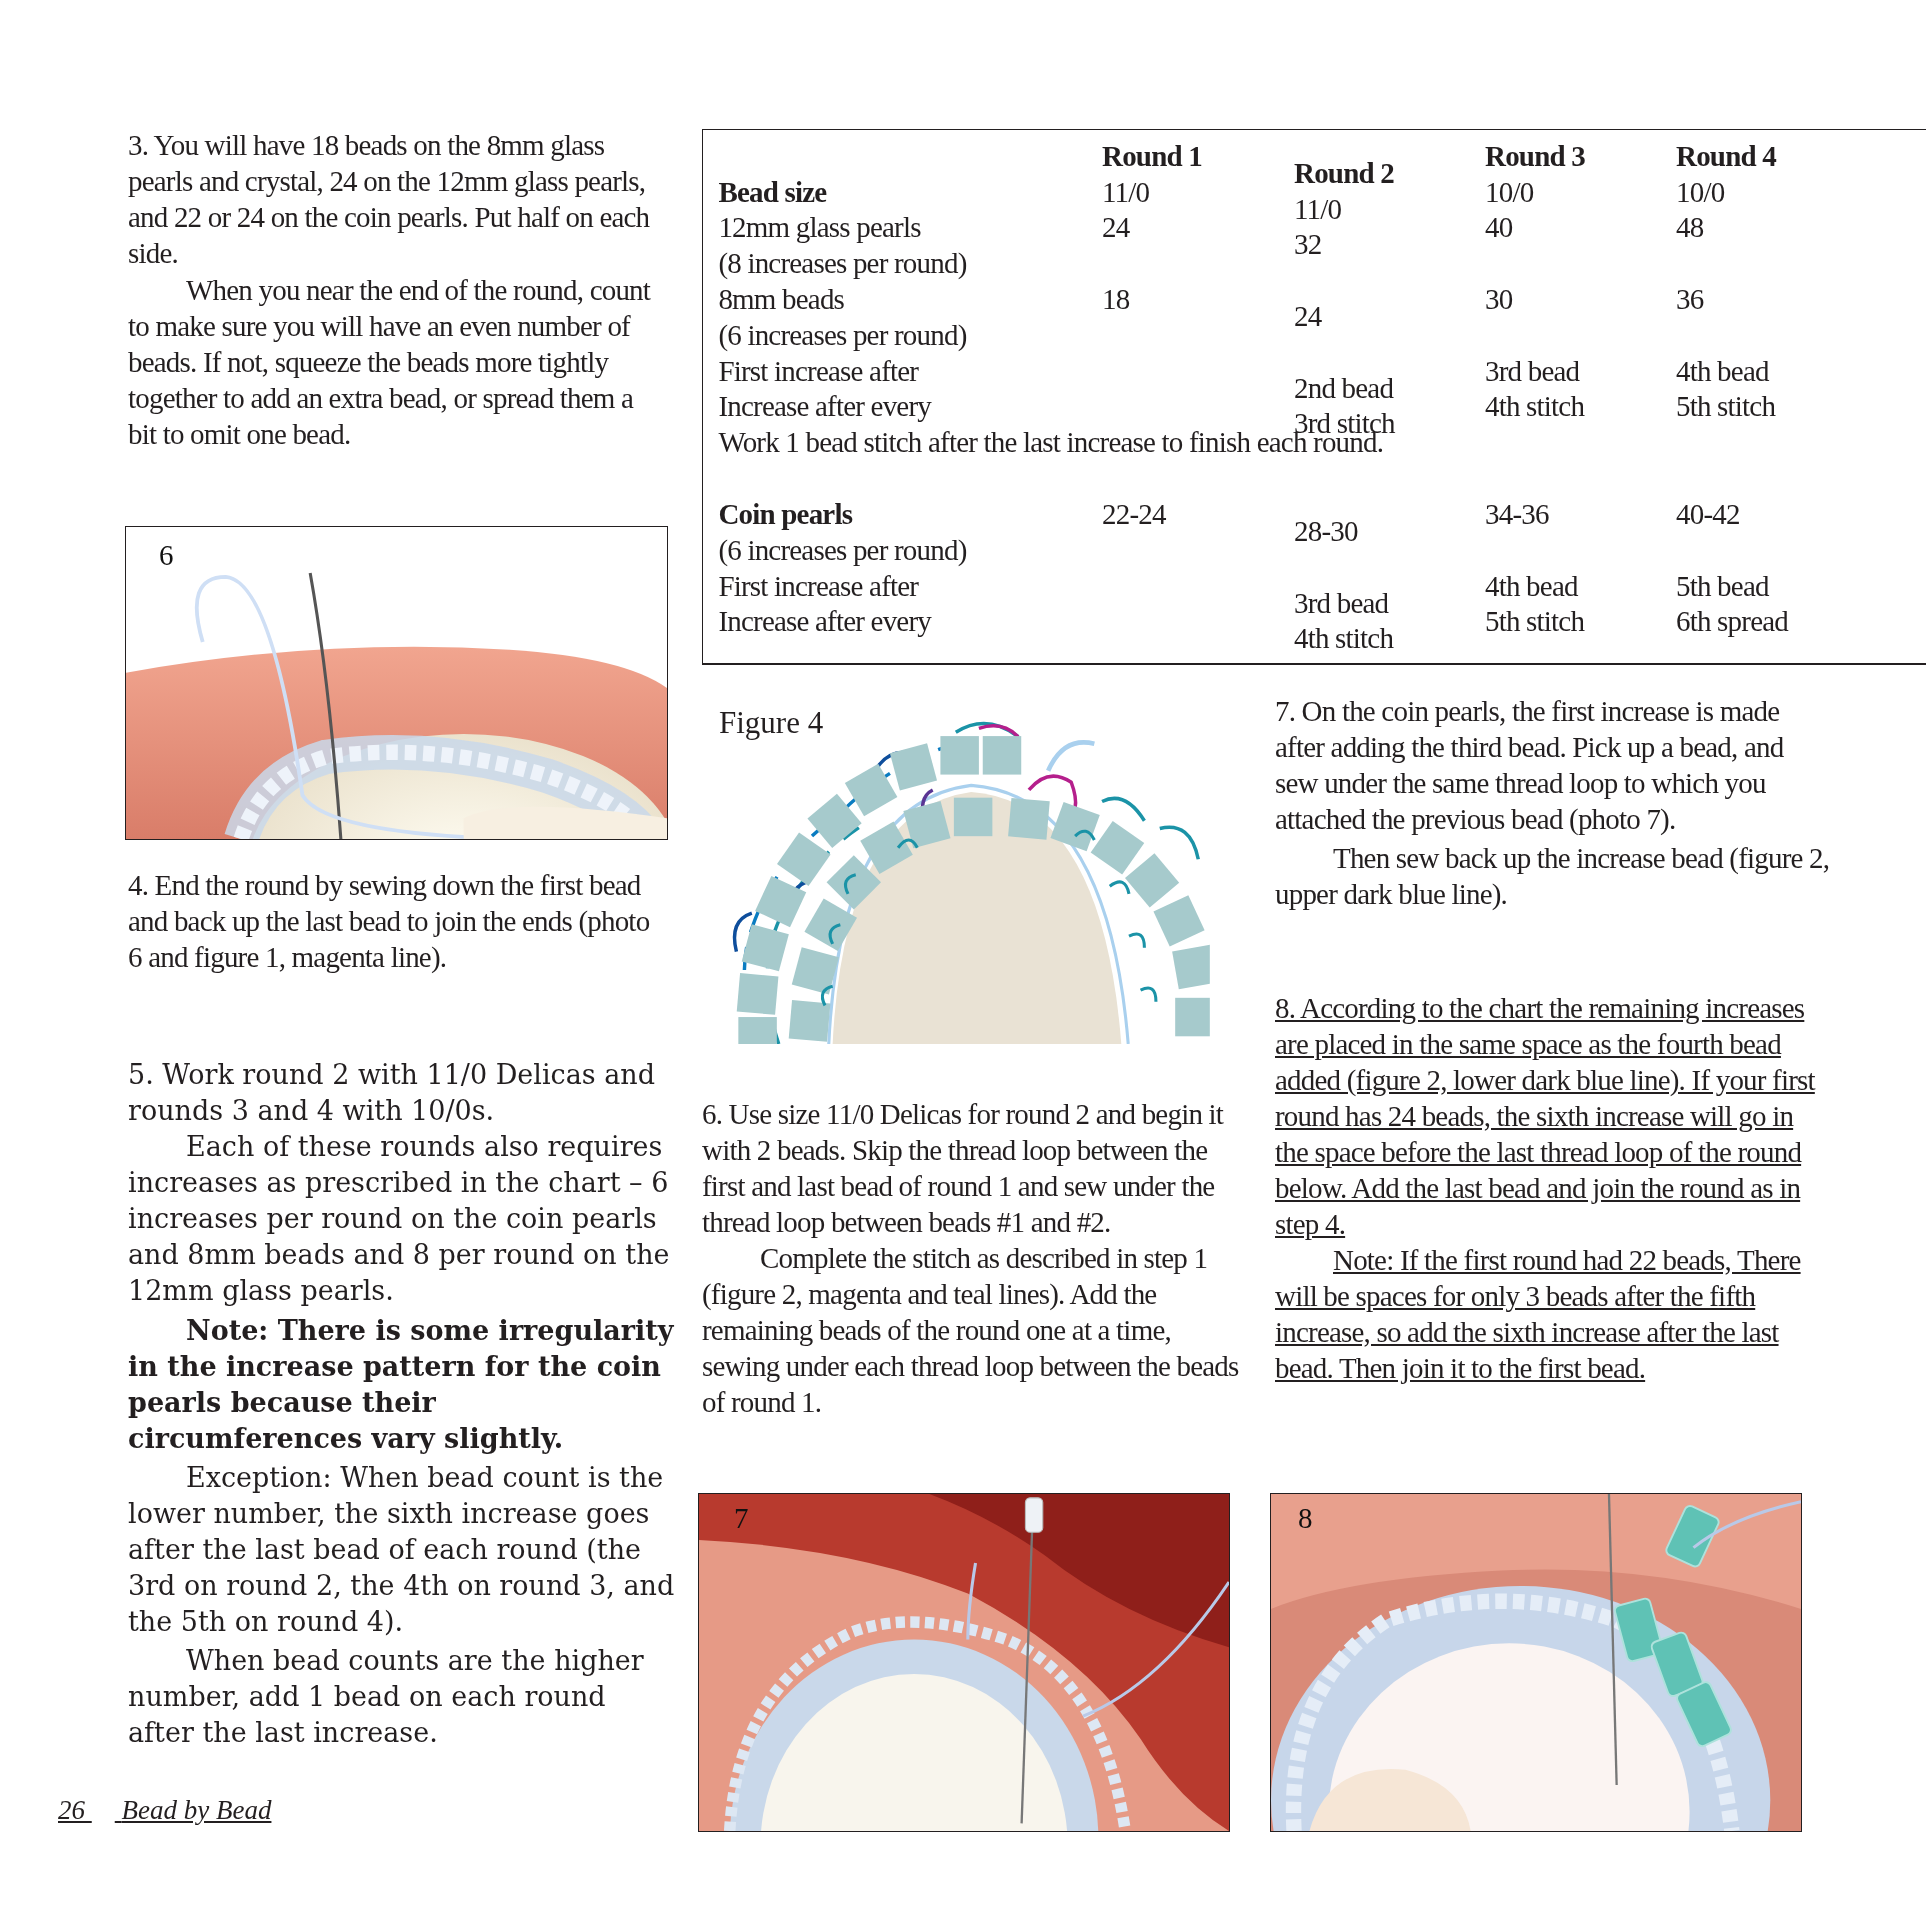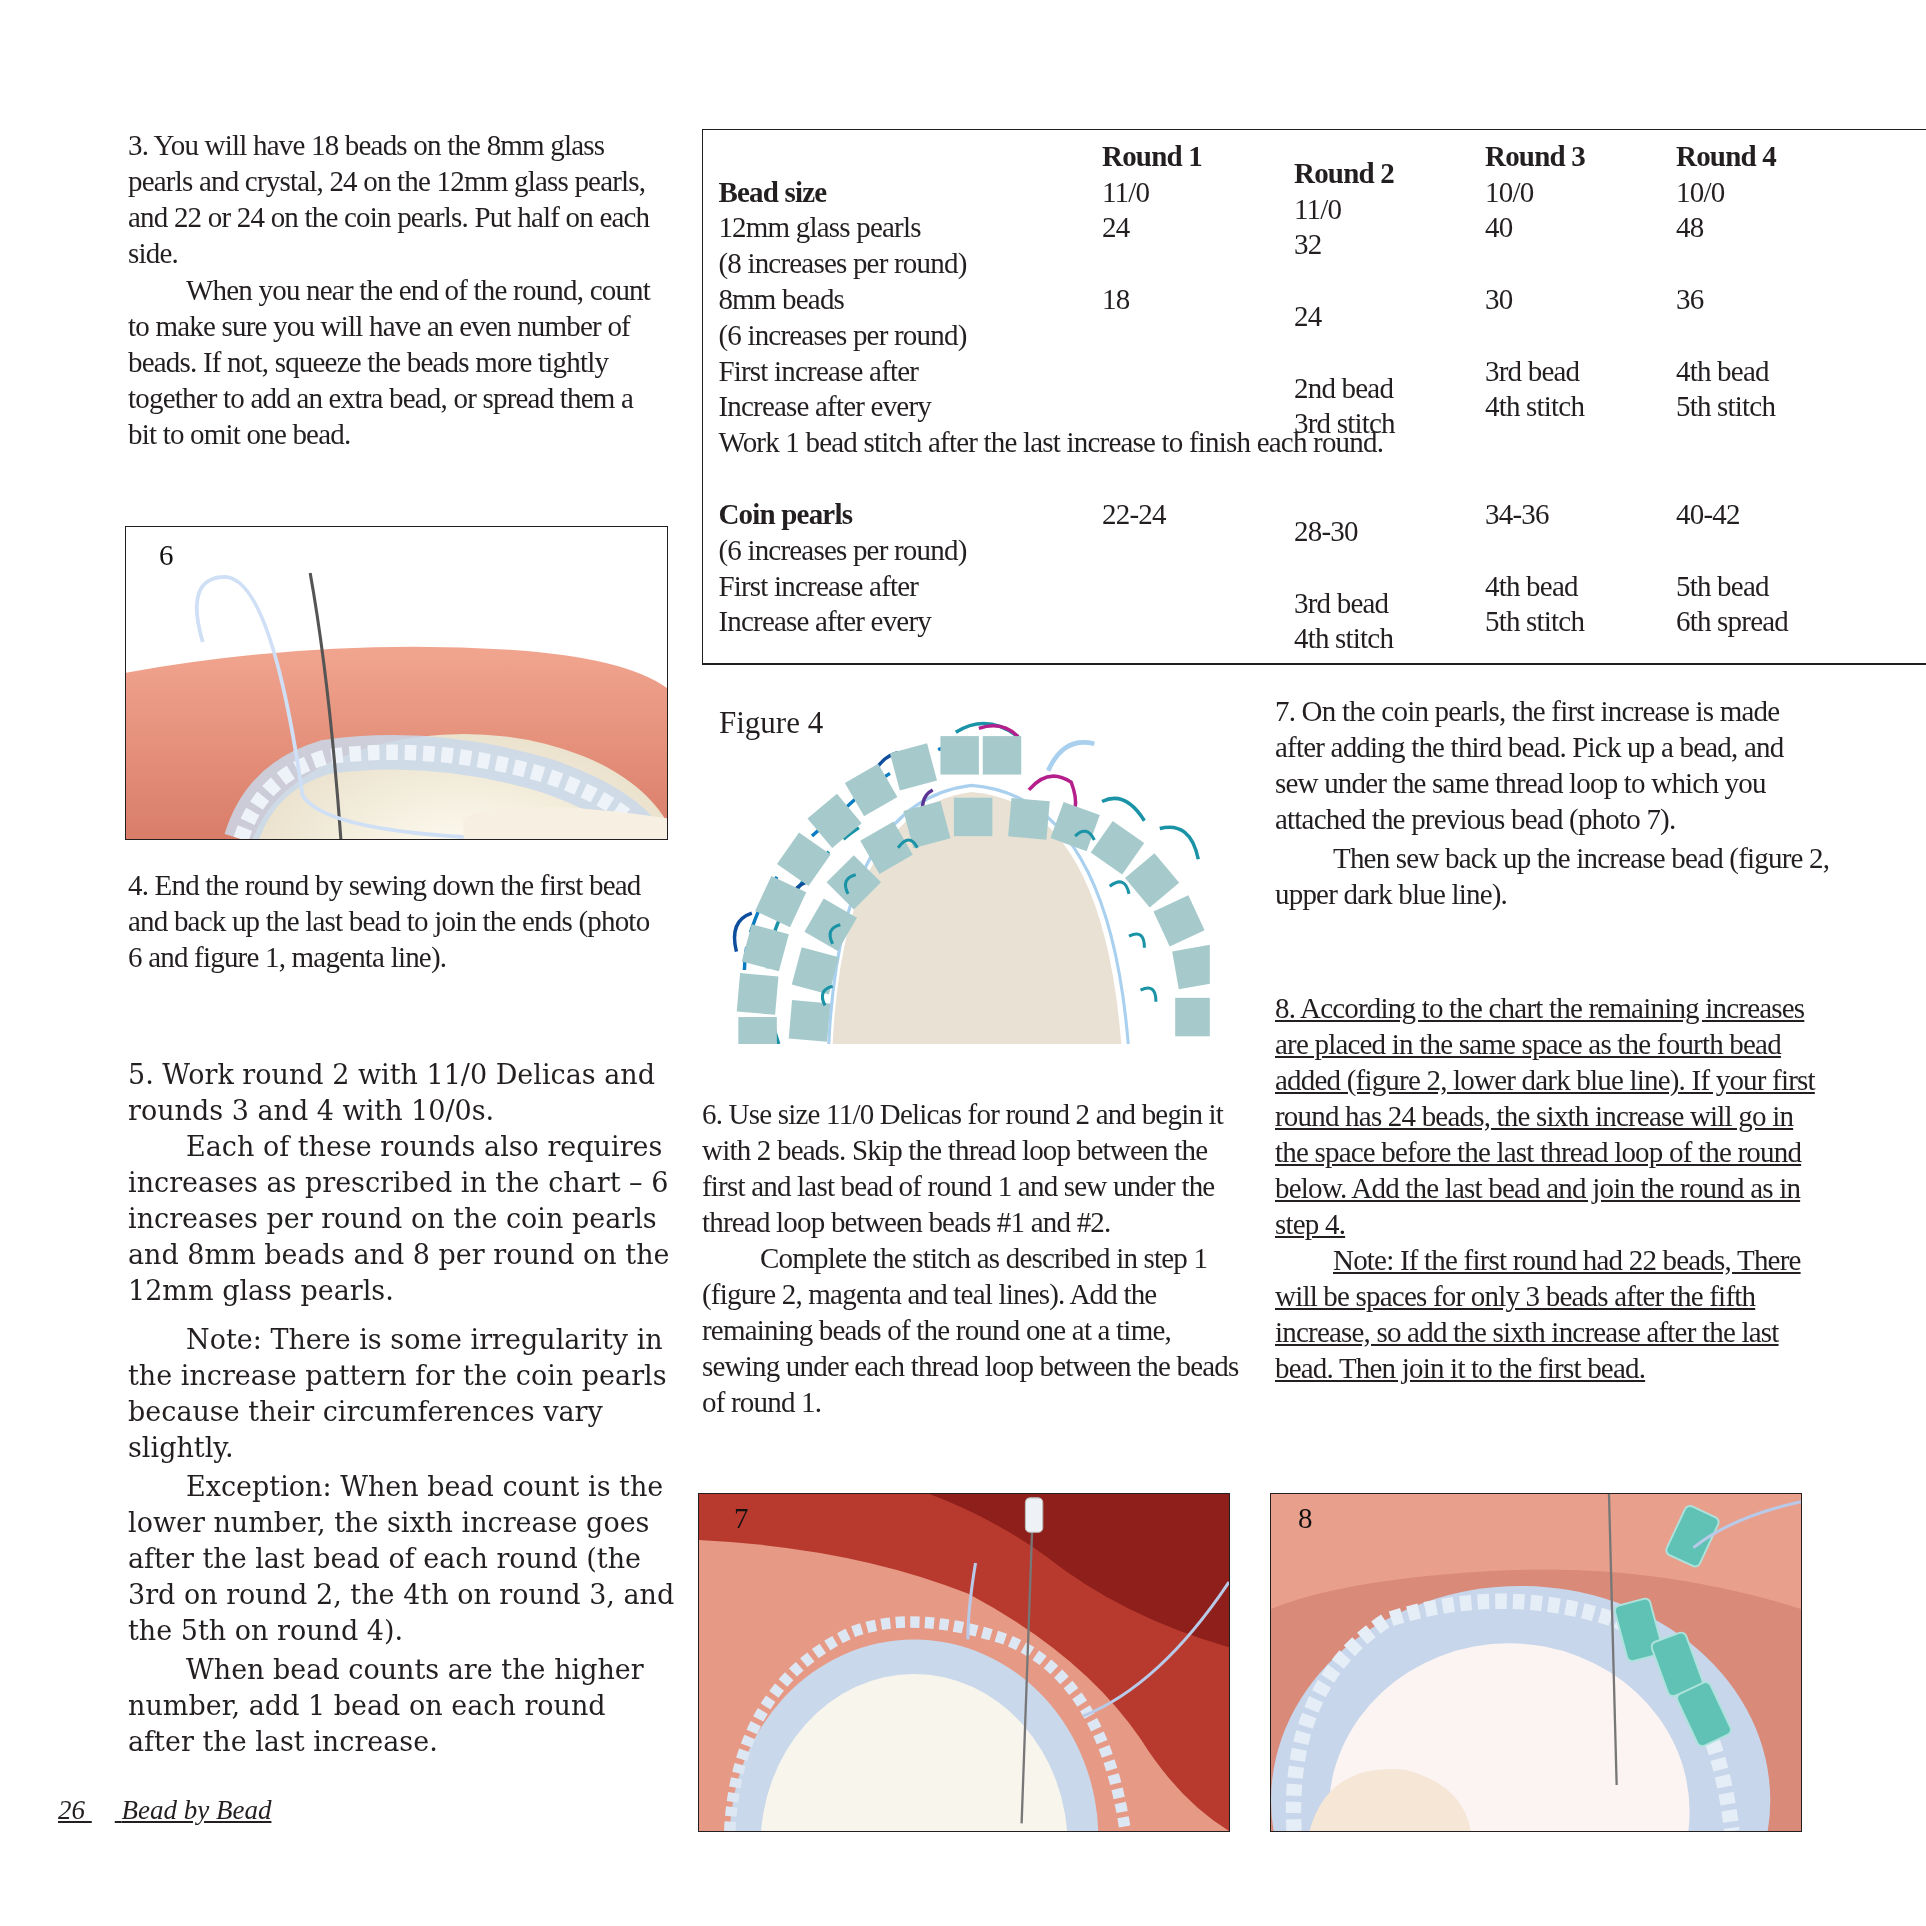--- a/index.html
+++ b/index.html
@@ -57,21 +57,21 @@
   <span class="ph-label" style="left:33px; top:11.6px;">6</span>
 </div>
 
 <div class="abs txt" style="left:128px; top:867px; width:539px;">
   <p>4. End the round by sewing down the first bead and back up the last bead to join the ends (photo 6 and figure 1, magenta line).</p>
 </div>
 
 <div class="abs txt mono-ish" style="left:128px; top:1057px; width:551px;">
   <p>5. Work round 2 with 11/0 Delicas and rounds 3 and 4 with 10/0s.</p>
   <p class="ind">Each of these rounds also requires increases as prescribed in the chart – 6 increases per round on the coin pearls and 8mm beads and 8 per round on the 12mm glass pearls.</p>
-  <p class="ind" style="margin-top:13px;">Note: There is some irregularity in the increase pattern for the coin pearls because their circumferences vary slightly.</p>
+  <p class="ind" style="margin-top:4px;font-weight:bold;">Note: There is some irregularity in the increase pattern for the coin pearls because their circumferences vary slightly.</p>
   <p class="ind" style="margin-top:3.1px;">Exception: When bead count is the lower number, the sixth increase goes after the last bead of each round (the 3rd on round 2, the 4th on round 3, and the 5th on round 4).</p>
   <p class="ind" style="margin-top:3.1px;">When bead counts are the higher number, add 1 bead on each round after the last increase.</p>
 </div>
 
 <div class="abs tbl">
   <div class="trow b" style="top:7.7px;">
     <span class="c1">Round 1</span>
     <span class="c2">Round 2</span>
     <span class="c3">Round 3</span>
     <span class="c4">Round 4</span>

